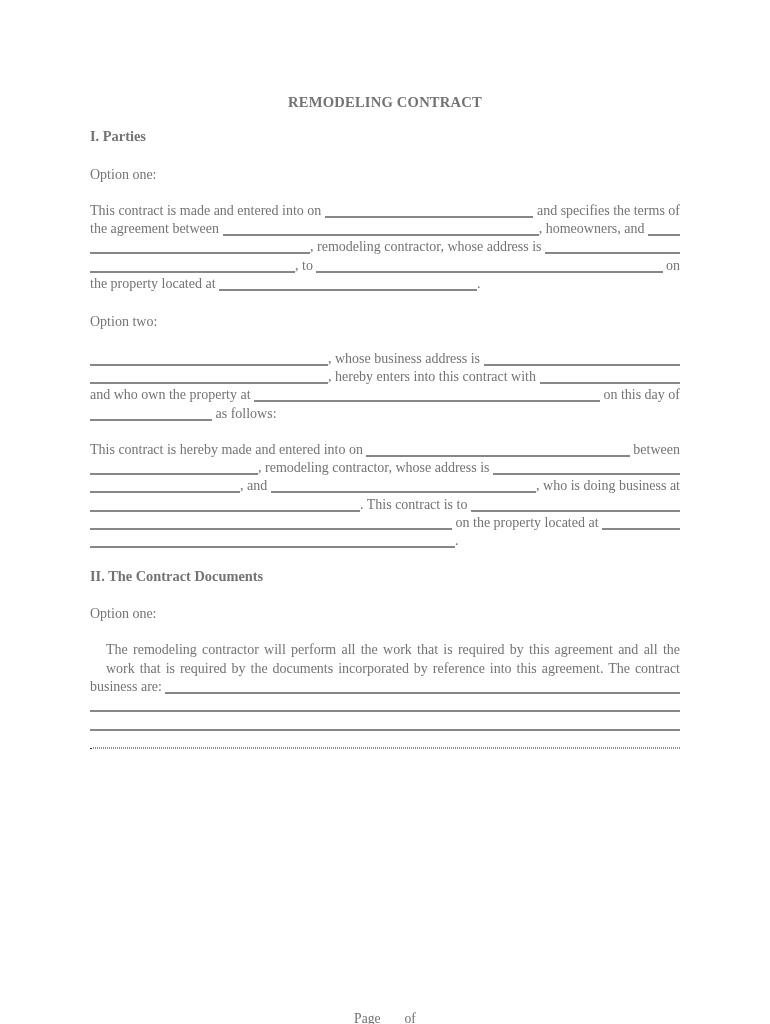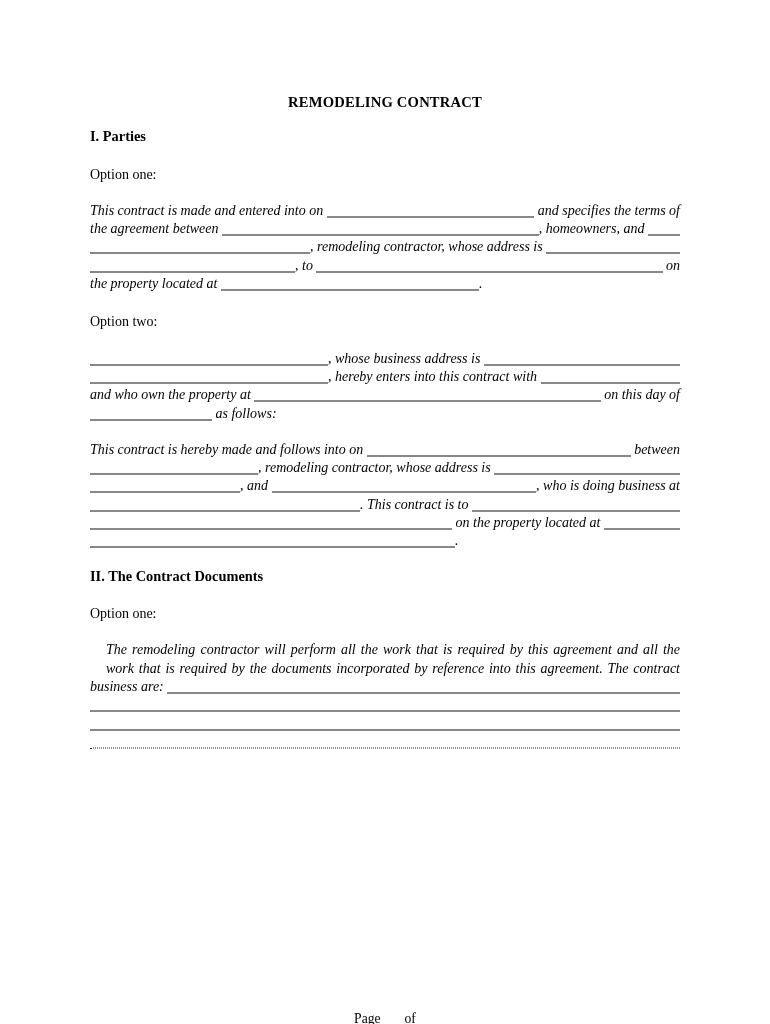--- a/index.html
+++ b/index.html
@@ -1,30 +1,30 @@
 <!DOCTYPE html>
 <html><head>
 <meta charset="utf-8">
 <style>
   html,body{margin:0;padding:0;background:#ffffff;}
   .page{
     width:770px;height:1024px;background:#ffffff;position:relative;
     font-family:"Liberation Serif","DejaVu Serif",serif;
-    font-size:14px;color:#000000;overflow:hidden;
+    font-size:14px;color:#737373;overflow:hidden;
   }
   .content{padding:93px 90px 0 90px;}
   .title{
     text-align:center;font-weight:bold;font-size:14.6px;
     line-height:18.3px;letter-spacing:0.2px;
   }
   .heading{font-weight:bold;margin-top:16px;line-height:18.3px;font-size:14.4px;}
   .option{margin-top:20px;line-height:18.3px;}
   .para{margin-top:18px;}
   .line{display:flex;align-items:baseline;height:18.3px;line-height:18.3px;}
-  .seg{white-space:pre;flex:0 0 auto;font-style:italic;}
+  .seg{white-space:pre;flex:0 0 auto;}
   .blank{
     flex:0 0 auto;height:1px;
     border-bottom:1.5px solid #111;
     transform:translateY(2.5px);
   }
   .blank.fill{flex:1 1 20px;}
   .ruleline .blank{align-self:flex-end;transform:translateY(-2.5px);}
   .blank.dotted{border-bottom-style:dotted;border-bottom-color:#222;border-bottom-width:1.5px;}
   .jline{display:block;white-space:nowrap;text-align:justify;text-align-last:justify;overflow:hidden;margin-left:16px;}
   .jline .seg{white-space:normal;}
@@ -89,21 +89,21 @@
             <span class="blank fill" style="border-bottom-color: rgb(17, 17, 17);"></span>
             <span class="seg"> on this day of</span>
           </div>
           <div class="line">
             <span class="blank" style="width: 122px; border-bottom-color: rgb(17, 17, 17);"></span>
             <span class="seg"> as follows:</span>
           </div>
         </div>
         <div class="para">
           <div class="line">
-            <span class="seg">This contract is hereby made and follows into on </span>
+            <span class="seg">This contract is hereby made and entered into on </span>
             <span class="blank fill" style="border-bottom-color: rgb(17, 17, 17);"></span>
             <span class="seg"> between</span>
           </div>
           <div class="line">
             <span class="blank" style="width: 168px; border-bottom-color: rgb(17, 17, 17);"></span>
             <span class="seg">, remodeling contractor, whose address is </span>
             <span class="blank fill" style="border-bottom-color: rgb(17, 17, 17);"></span>
           </div>
           <div class="line">
             <span class="blank" style="width: 150px; border-bottom-color: rgb(17, 17, 17);"></span>

